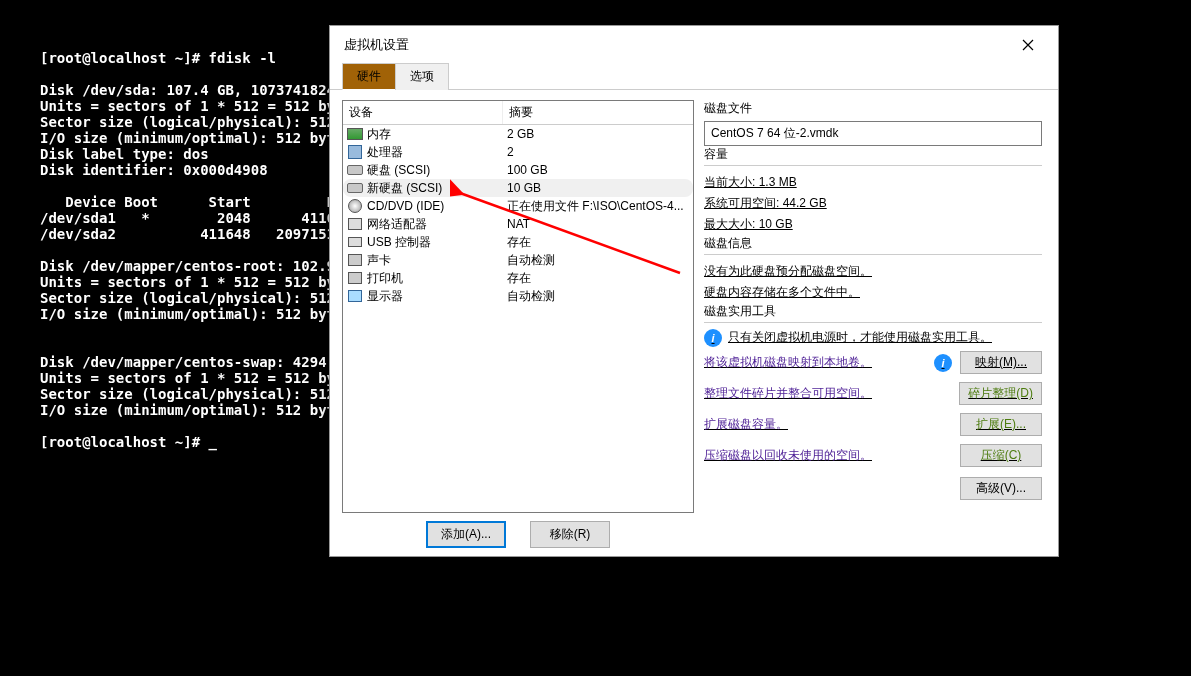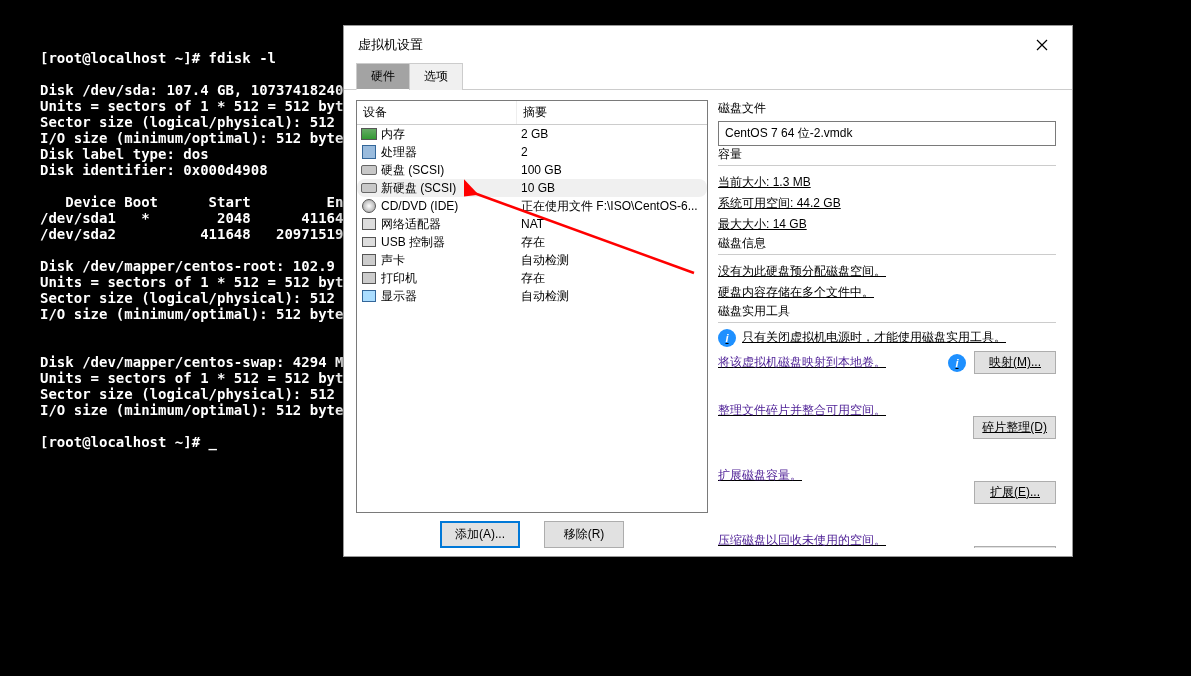--- a/index.html
+++ b/index.html
@@ -6,35 +6,35 @@
 body { background: #000; width: 1191px; height: 676px; overflow: hidden; position: relative; }
 
 .terminal {
   position: absolute; left: 0; top: 0; width: 100%; height: 100%;
   background: #000; color: #fff; font-family: "Consolas", monospace;
   font-size: 14px; padding: 50px 40px; white-space: pre; line-height: 16px;
   font-weight: bold;
 }
 
 .dialog {
-  position: absolute; left: 343px; top: 25px; width: 730px; height: 532px;
+  position: absolute; left: 329px; top: 25px; width: 730px; height: 532px;
   background: #fff; border: 1px solid #999; box-shadow: 0 2px 10px rgba(0,0,0,.5);
   display: flex; flex-direction: column; font-size: 12px; color: #000;
 }
 .titlebar {
   display: flex; align-items: center; justify-content: space-between;
   padding: 8px 10px 6px 14px; height: 36px;
 }
 .titlebar .title { font-size: 13px; }
 .closebtn { width: 40px; height: 28px; display:flex; align-items:center; justify-content:center; cursor:pointer; }
 .closebtn svg { width:12px; height:12px; }
 
 .tabs { display:flex; border-bottom:1px solid #ccc; padding-left:12px; height:28px; }
 .tab { padding: 4px 14px; border:1px solid #ccc; border-bottom:none; margin-right:-1px; background:#f0f0f0; cursor:pointer; position:relative; top:1px;}
-.tab.active { background:#a3a3a3; border-bottom:1px solid #fff; }
+.tab.active { background:#a16207; border-bottom:1px solid #fff; }
 
 .body { flex:1; display:flex; padding: 10px 12px 8px 12px; gap:10px; overflow:hidden;}
 .leftcol { width: 352px; display:flex; flex-direction:column; }
 .devbox { flex:1; border:1px solid #7a7a7a; background:#fff; overflow:auto;}
 .devhdr { display:flex; border-bottom:1px solid #ccc; background:#fff; font-size:12px; }
 .devhdr .c1 { width:160px; padding:3px 6px; border-right:1px solid #eee;}
 .devhdr .c2 { flex:1; padding:3px 6px;}
 .devrow { display:flex; align-items:center; height:18px; padding:0 2px; cursor:default;}
 .devrow.selected { background:#f0f0f0;border-radius:8px; }
 .devrow .c1 { width:158px; display:flex; align-items:center; gap:4px; padding-left:2px;}
@@ -48,21 +48,21 @@
 .rightcol { flex:1; display:flex; flex-direction:column; overflow:auto; padding-right:4px;}
 .group { }
 .grouptitle { font-size:12px; margin-bottom:4px;}
 .groupbox { border-top:1px solid #ccc; padding-top:6px; margin-top:-2px;text-decoration:underline;}
 .filebox { border:1px solid #7a7a7a; padding:3px 6px; font-size:12px; background:#fff;}
 .kv { font-size:12px; padding:2px 0;}
 .toolrow { display:flex; align-items:center; justify-content:space-between; padding:4px 0; gap:8px;}
 .toolrow .lbl { flex:1; font-size:12px; color:#4c1d95;}
 .ibtn { width:18px; height:18px; border-radius:50%; background:#1e90ff; color:#fff; display:inline-flex; align-items:center; justify-content:center; font-style:italic; font-weight:bold; font-size:11px;}
 .rbtn { min-width:82px; padding:2px 8px; border:1px solid #adadad; background:#e1e1e1; font-size:12px;}
-.rbtn.disabled { color:#000000;margin-top:34px;}
+.rbtn.disabled { color:#4d7c0f;}
 .tip { display:flex; align-items:flex-start; gap:6px; font-size:12px;}
 .advrow { text-align:right; padding-top:6px;}
 
 
 .chip{width:16px;height:12px;background:linear-gradient(#6a6,#393);border:1px solid #555;}
 .cpu{width:14px;height:14px;background:#9bd; border:1px solid #369;}
 .disk{width:16px;height:10px;background:#c8c8c8;border:1px solid #666;border-radius:2px;}
 .cd{width:14px;height:14px;border-radius:50%;background:radial-gradient(#fff,#ccc,#999);border:1px solid #555;}
 .net{width:14px;height:12px;background:#ddd;border:1px solid #555;}
 .usb{width:14px;height:10px;background:#ddd;border:1px solid #555;}
@@ -161,21 +161,21 @@
               </div>
               <div class="c2">10 GB</div>
             </div>
             <div class="devrow">
               <div class="c1">
                 <span class="ico">
                   <span class="cd"></span>
                 </span>
                 <span>CD/DVD (IDE)</span>
               </div>
-              <div class="c2">正在使用文件 F:\ISO\CentOS-6...</div>
+              <div class="c2">正在使用文件 F:\ISO\CentOS-4...</div>
             </div>
             <div class="devrow">
               <div class="c1">
                 <span class="ico">
                   <span class="net"></span>
                 </span>
                 <span>网络适配器</span>
               </div>
               <div class="c2">NAT</div>
             </div>
@@ -227,21 +227,21 @@
       <div class="group">
         <div class="grouptitle">磁盘文件</div>
         <div class="filebox">CentOS 7 64 位-2.vmdk</div>
       </div>
 
       <div class="group">
         <div class="grouptitle">容量</div>
         <div class="groupbox">
           <div class="kv">当前大小: 1.3 MB</div>
           <div class="kv">系统可用空间: 44.2 GB</div>
-          <div class="kv">最大大小: 14 GB</div>
+          <div class="kv">最大大小: 10 GB</div>
         </div>
       </div>
 
       <div class="group">
         <div class="grouptitle">磁盘信息</div>
         <div class="groupbox">
           <div class="kv">没有为此硬盘预分配磁盘空间。</div>
           <div class="kv">硬盘内容存储在多个文件中。</div>
         </div>
       </div>

